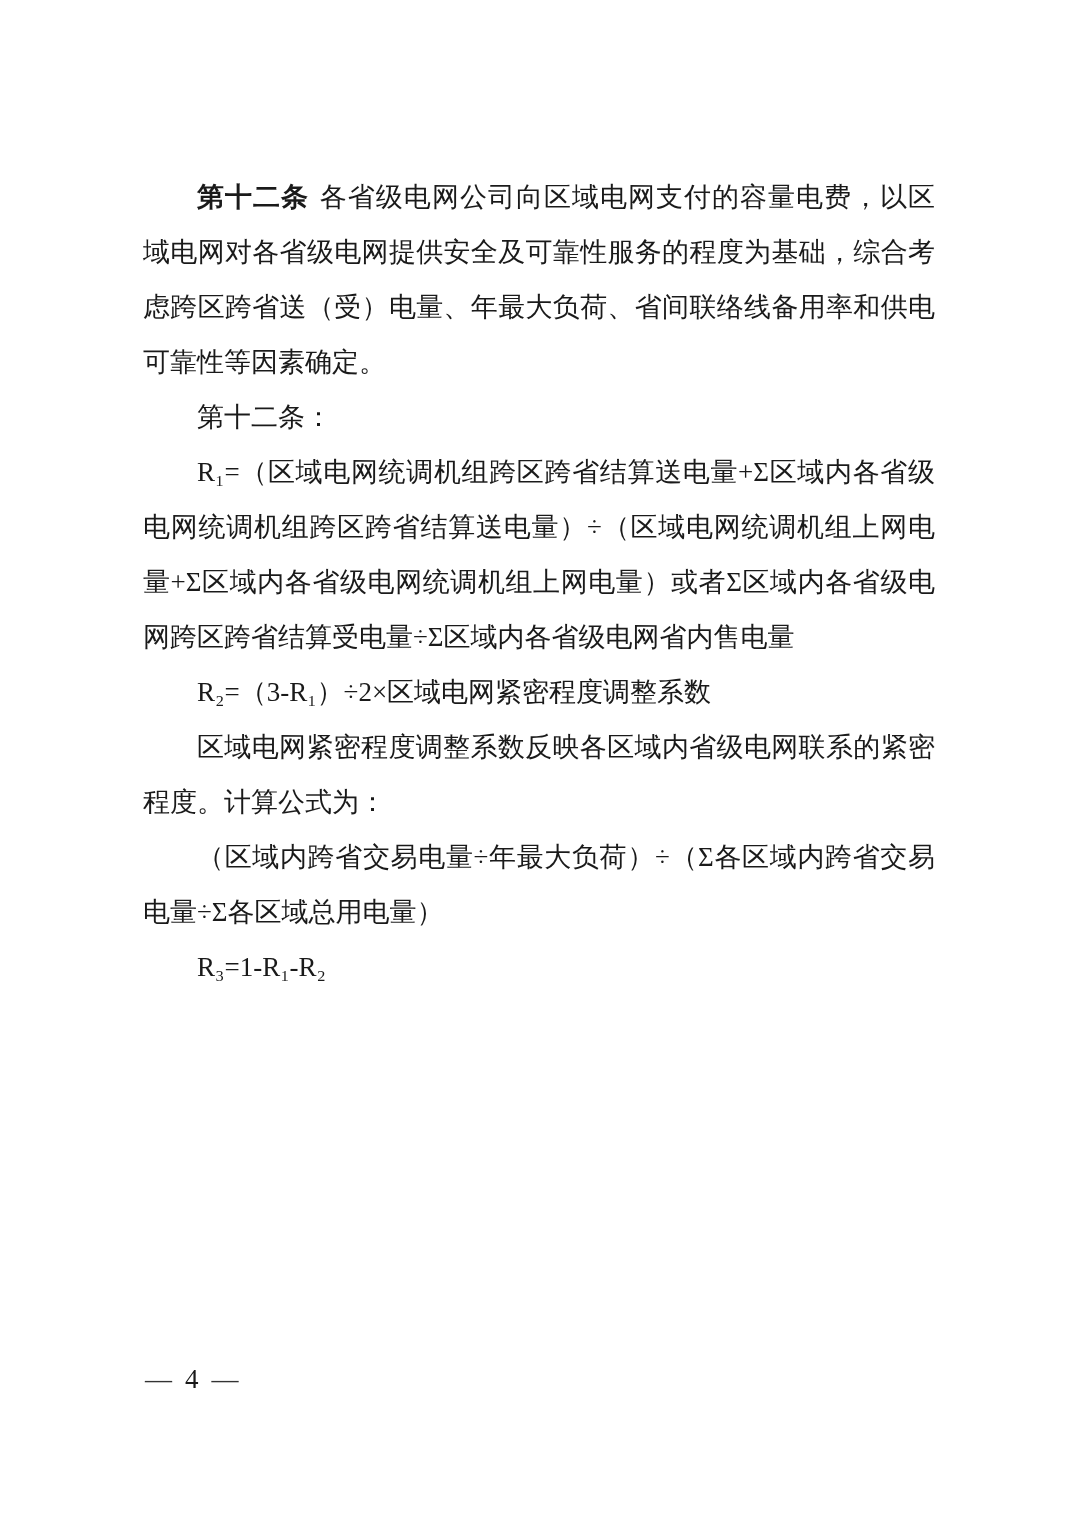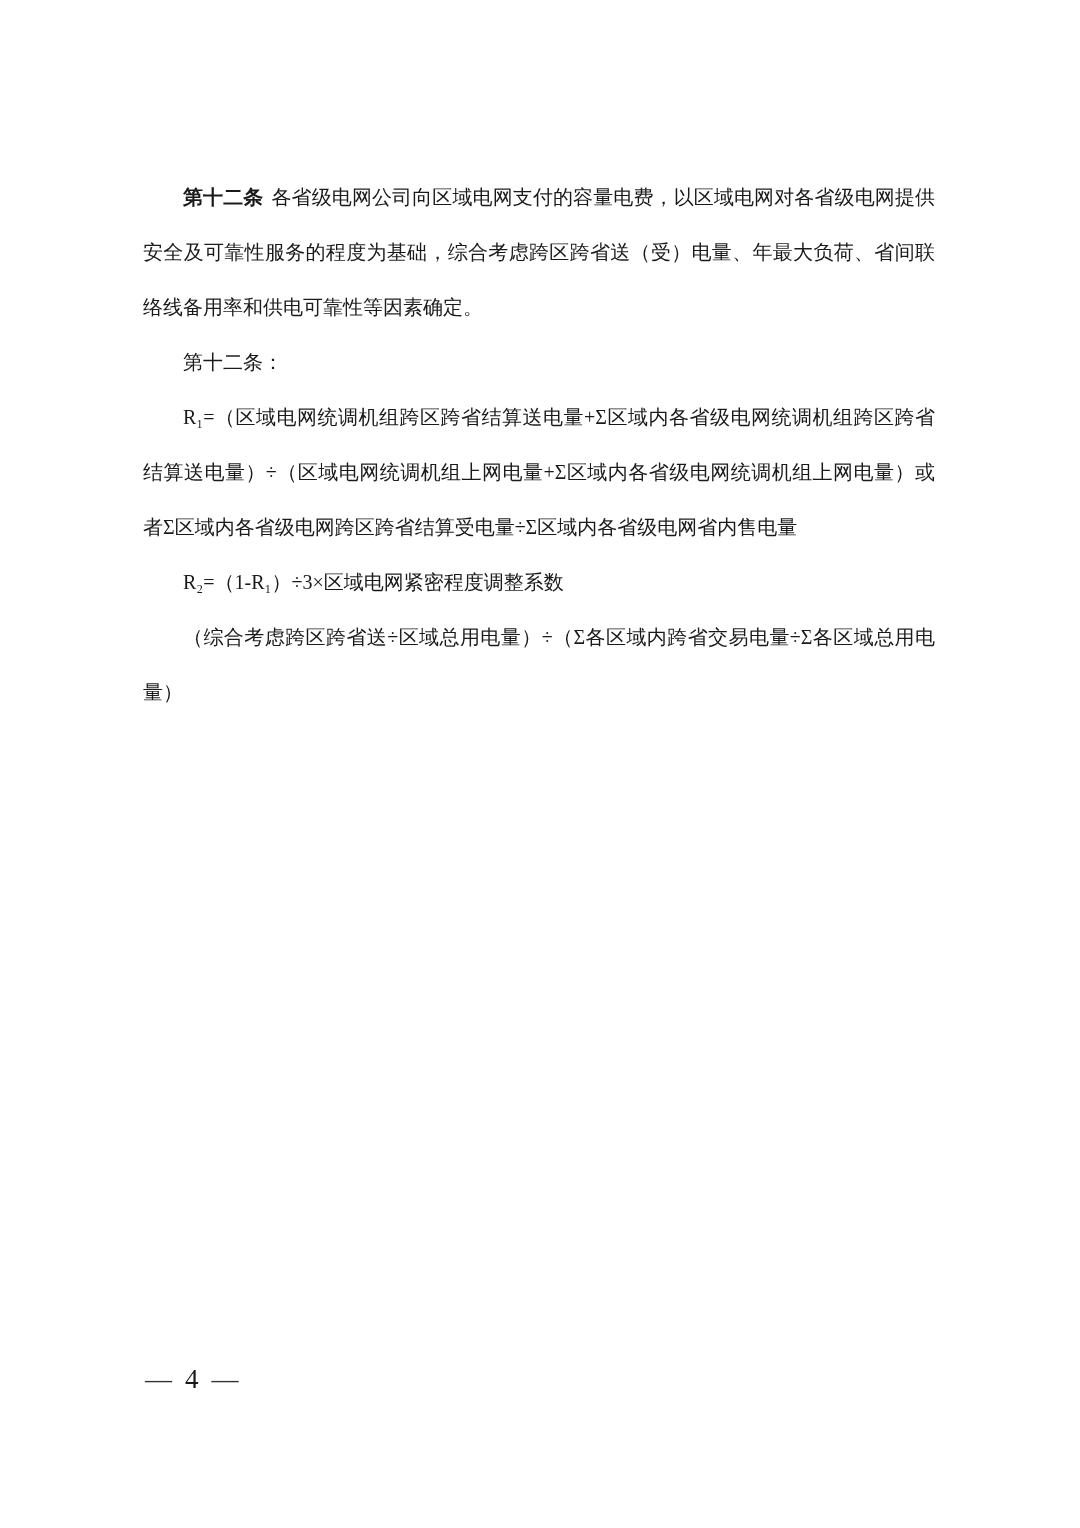--- a/index.html
+++ b/index.html
@@ -10,21 +10,21 @@
     background: #ffffff;
     overflow: hidden;
     font-family: "Liberation Serif", serif;
     color: #1a1a1a;
   }
   .content {
     position: absolute;
     left: 143px;
     top: 170px;
     width: 792px;
-    font-size: 20px;
+    font-size: 27px;
     line-height: 55px;
     text-align: justify;
     letter-spacing: 0;
   }
   .content p {
     margin: 0;
     padding: 0;
     text-indent: 2em;
     word-break: normal;
   }
@@ -53,23 +53,25 @@
   <div class="content">
 
     <p><span class="lead">第十二条</span><span>各省级电网公司向区域电网支付的容量电费，以区域电网对各省级电网提供安全及可靠性服务的程度为基础，综合考虑跨区跨省送（受）电量、年最大负荷、省间联络线备用率和供电可靠性等因素确定。</span></p>
 
     <p>第十二条：</p>
 
 
 
     <p>R₁=（区域电网统调机组跨区跨省结算送电量+Σ区域内各省级电网统调机组跨区跨省结算送电量）÷（区域电网统调机组上网电量+Σ区域内各省级电网统调机组上网电量）或者Σ区域内各省级电网跨区跨省结算受电量÷Σ区域内各省级电网省内售电量</p>
 
-    <p>R₂=（1-R₁）÷3×区域电网紧密程度调整系数</p>
+    <p>R₂=（3-R₁）÷2×区域电网紧密程度调整系数</p>
 
+    <p>区域电网紧密程度调整系数反映各区域内省级电网联系的紧密程度。计算公式为：</p>
 
-    <p>（综合考虑跨区跨省送÷区域总用电量）÷（Σ各区域内跨省交易电量÷Σ各区域总用电量）</p>
+    <p>（区域内跨省交易电量÷年最大负荷）÷（Σ各区域内跨省交易电量÷Σ各区域总用电量）</p>
 
+    <p>R₃=1-R₁-R₂</p>
 
 
   </div>
 
   <div class="footer"><span>—</span><span class="pagenum">4</span><span>—</span></div>
 </div>
 
 </body></html>

